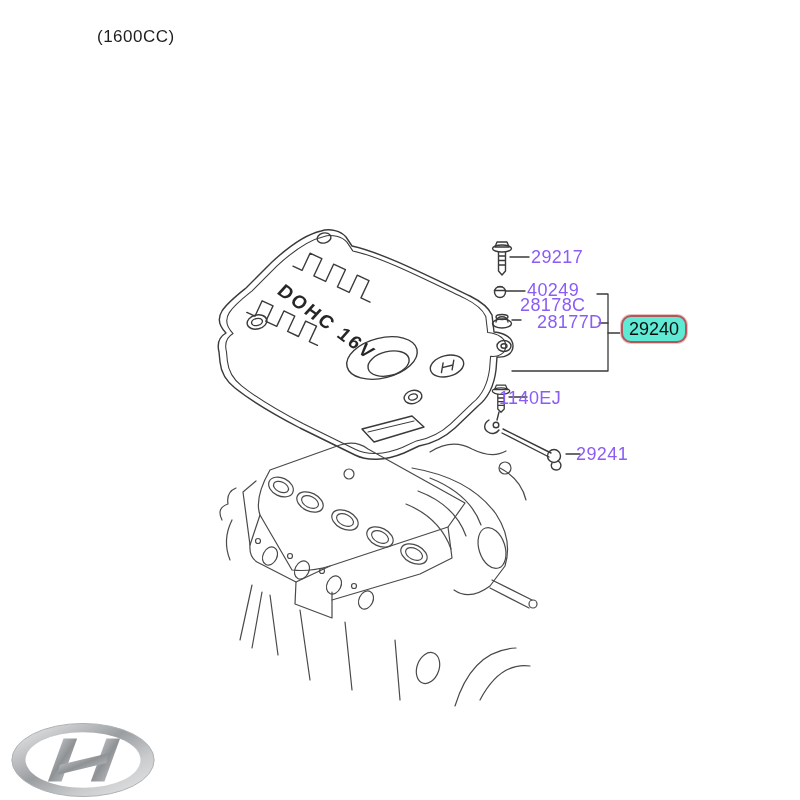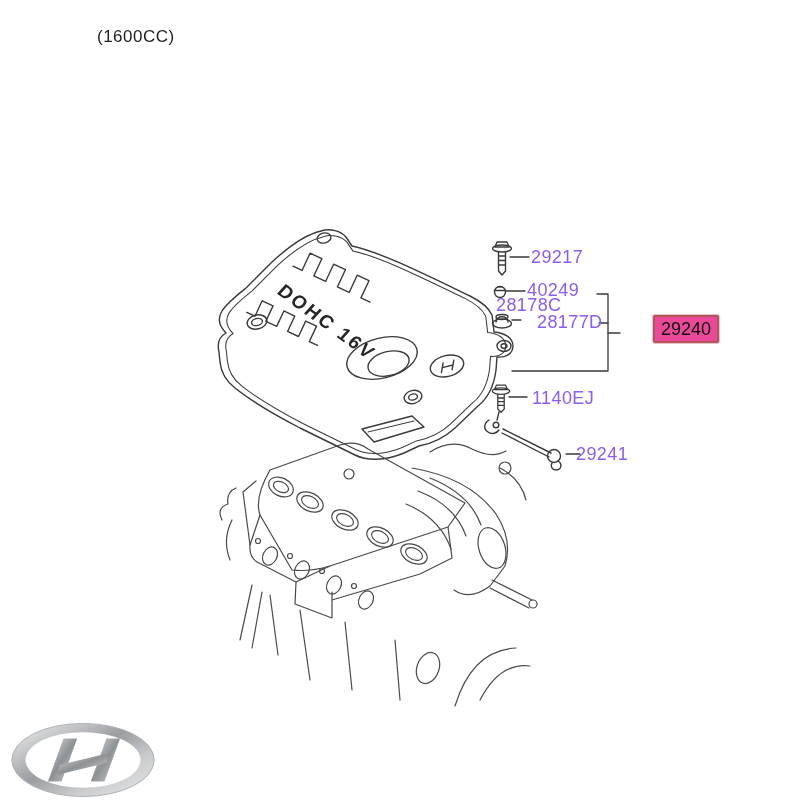--- a/index.html
+++ b/index.html
@@ -8,24 +8,24 @@
     font-family:"Liberation Sans", sans-serif;color:#141414;
   }
   .engine-size{
     position:absolute;left:97px;top:27px;font-size:17px;letter-spacing:0.5px;color:#1e1e1e;
   }
   .diagram-svg{position:absolute;left:0;top:0;}
   .part-label{
     position:absolute;font-size:18px;color:#8b5cf6;letter-spacing:0.4px;white-space:nowrap;
   }
   .highlight-box{
-    position:absolute;left:653px;top:315px;width:62px;height:24px;
-    border:2px solid #b25659;border-radius:2px;box-shadow:0 0 0 1px #e7c3c5;
+    position:absolute;left:621px;top:315px;width:62px;height:24px;
+    border:2px solid #b25659;border-radius:10px;box-shadow:0 0 0 1px #e7c3c5;
     display:flex;align-items:center;justify-content:center;
-    font-size:18px;color:#0d0d0d;background:#ec4899;
+    font-size:18px;color:#0d0d0d;background:#5eead4;
   }
   .footer-text{
     position:absolute;left:349px;top:736px;display:flex;gap:15px;
     font-size:40px;color:#232527;letter-spacing:0.5px;white-space:nowrap;
   }
   .logo-wrap{position:absolute;left:5px;top:720px;width:156px;height:80px;}
   svg{display:block;}
 </style>
 </head>
 <body>
@@ -199,26 +199,26 @@
         <path d="M 599,323 H 608"></path>
         <path d="M 608,333 H 620"></path>
         <path d="M 509,397 H 527"></path>
         <path d="M 566,454 H 580"></path>
       </g>
     </g>
   </svg>
 
   <div class="part-label" style="left:531px;top:247px">29217</div>
   <div class="part-label" style="left:527px;top:280px">40249</div>
-  <div class="part-label" style="left:496px;top:295px">28178C</div>
+  <div class="part-label" style="left:520px;top:295px">28178C</div>
   <div class="part-label" style="left:537px;top:312px">28177D</div>
   <div class="highlight-box">
     <span>29240</span>
   </div>
-  <div class="part-label" style="left:532px;top:388px">1140EJ</div>
+  <div class="part-label" style="left:499px;top:388px">1140EJ</div>
   <div class="part-label" style="left:576px;top:444px">29241</div>
 
   <div class="logo-wrap">
     <svg width="156" height="80" viewBox="0 0 160 80">
       <defs>
         <linearGradient id="chromeRing" x1="0" y1="0" x2="1" y2="1">
           <stop offset="0" stop-color="#f2f2f3"></stop>
           <stop offset="0.45" stop-color="#9b9ea1"></stop>
           <stop offset="0.7" stop-color="#c9cbcd"></stop>
           <stop offset="1" stop-color="#e8e9ea"></stop>

